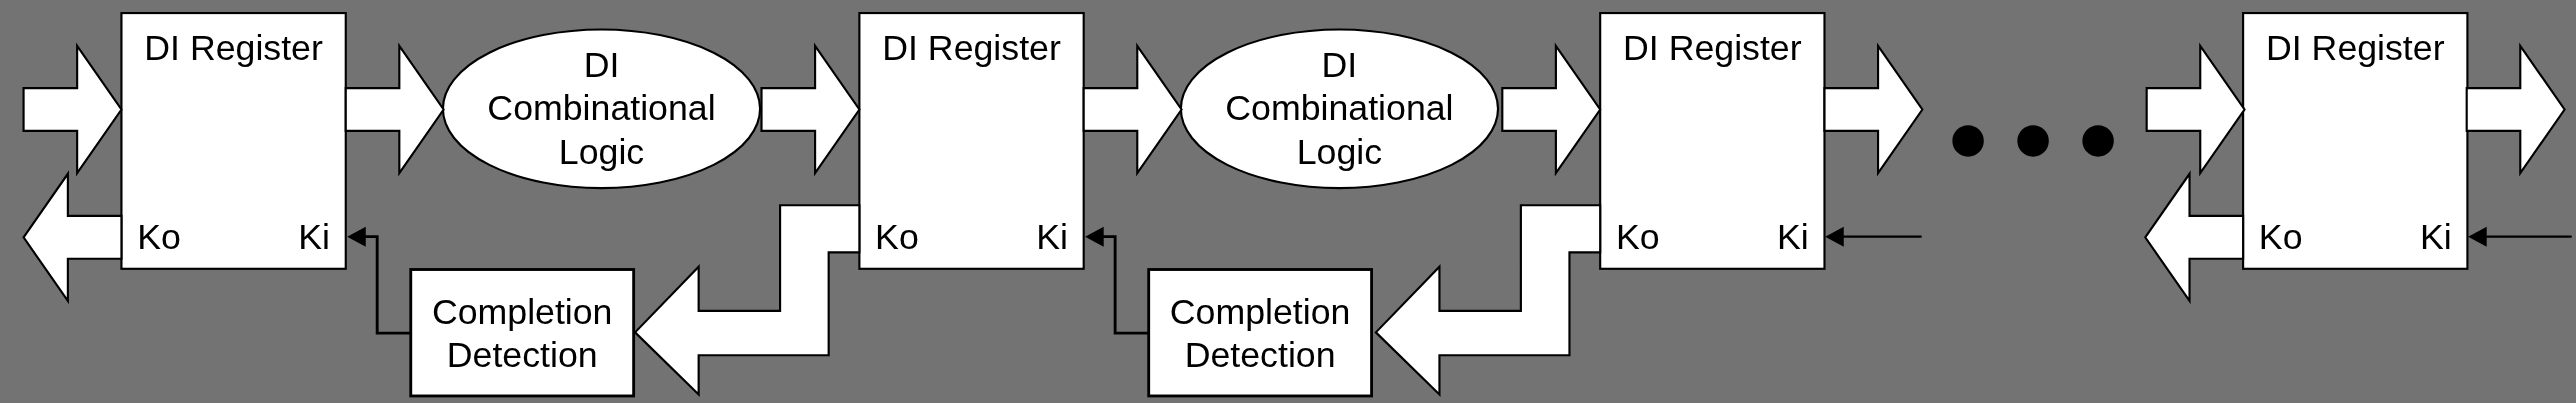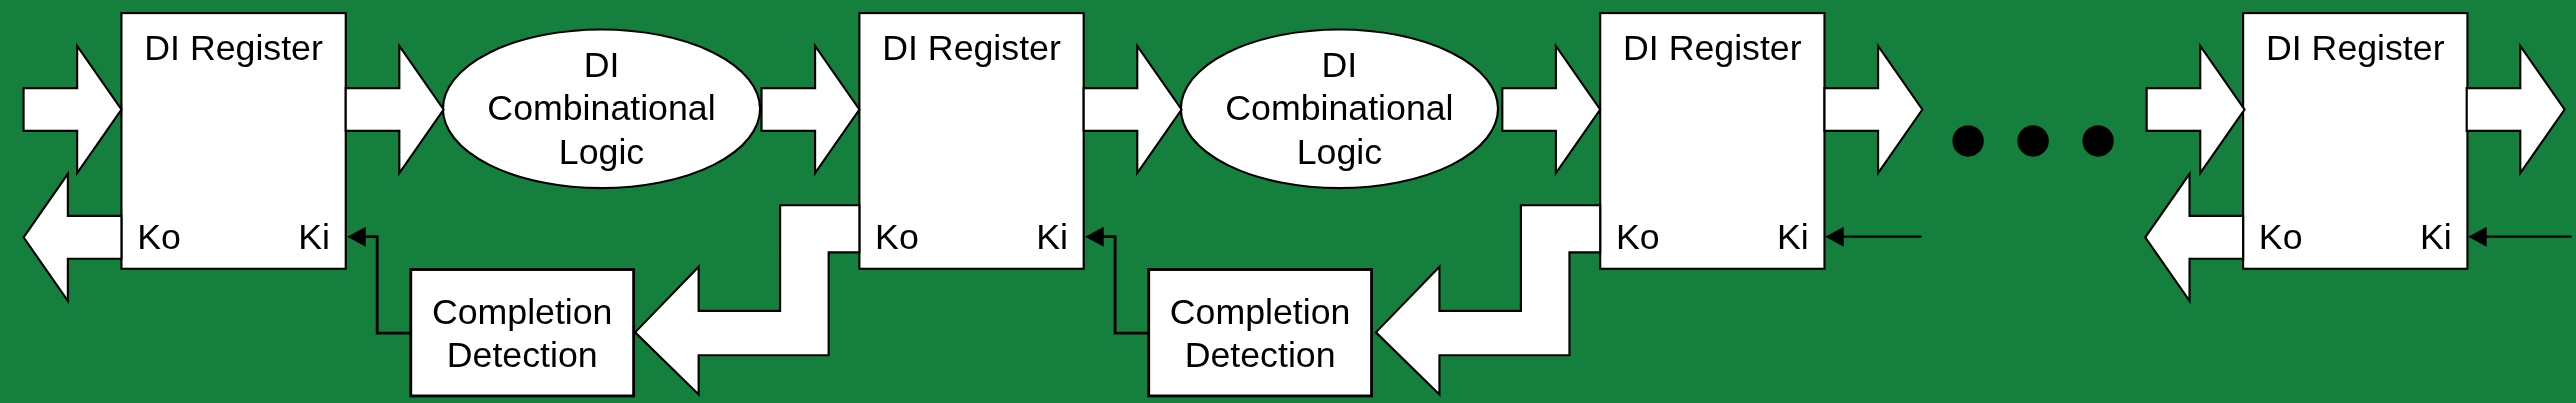--- a/index.html
+++ b/index.html
@@ -4,21 +4,21 @@
 <style>
   html, body {
     margin: 0;
     padding: 0;
     background: #ffffff;
   }
   .diagram-canvas {
     position: relative;
     width: 2576px;
     height: 404px;
-    background: #15803d;
+    background: #737373;
     font-family: "Liberation Sans", "DejaVu Sans", sans-serif;
   }
   svg { display: block; }
   text {
     font-family: "Liberation Sans", "DejaVu Sans", sans-serif;
     fill: #000000;
   }
   .block-title   { font-size: 50px; }
   .port-label    { font-size: 50px; }
   .ellipse-label { font-size: 50px; }

